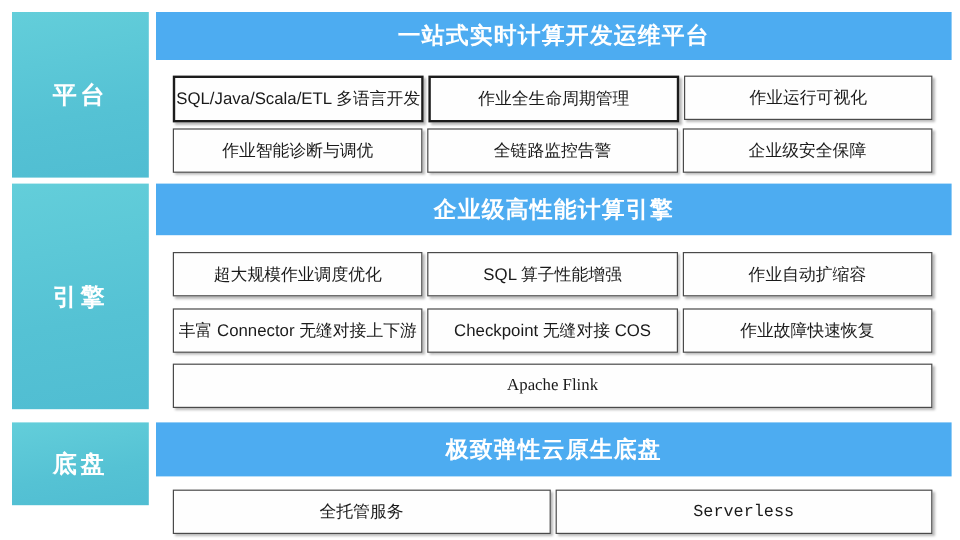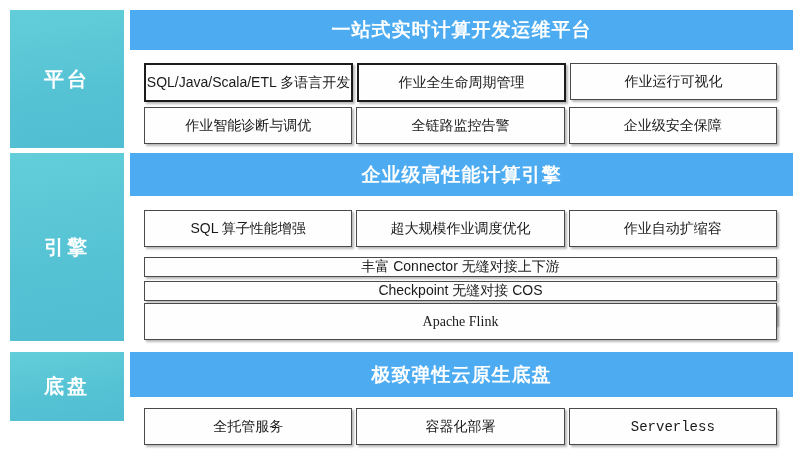--- a/index.html
+++ b/index.html
@@ -39,21 +39,21 @@
     display:flex;align-items:center;justify-content:center;
     font-size:14px;color:#1a1a1a;white-space:nowrap;
   }
   .box.emph{border:2.5px solid #1c1c1c;}
   .box.wide{flex:none;width:100%;box-sizing:border-box;height:37px;font-family:Liberation Serif, serif;}
 
   
   #section-platform .row1{top:53px;}
   #section-platform .row2{top:97px;justify-content:center;}
   #section-engine   .row1{top:57px;}
-  #section-engine   .row2{top:104px;flex-direction:column;}
+  #section-engine   .row2{top:104px;}
   #section-engine   .row3{top:150px;}
   #section-base     .row1{top:56px;}
 </style>
 </head>
 <body>
 
 <div class="section" id="section-platform">
   <div class="tier-label">
     <span>平台</span>
   </div>
@@ -76,22 +76,22 @@
 
 <div class="section" id="section-engine">
   <div class="tier-label">
     <span>引擎</span>
   </div>
   <div class="content">
     <div class="sec-header">
       <span>企业级高性能计算引擎</span>
     </div>
     <div class="row row1">
+      <div class="box">超大规模作业调度优化</div>
       <div class="box">SQL 算子性能增强</div>
-      <div class="box">超大规模作业调度优化</div>
       <div class="box">作业自动扩缩容</div>
     </div>
     <div class="row row2">
       <div class="box">丰富 Connector 无缝对接上下游</div>
       <div class="box">Checkpoint 无缝对接 COS</div>
       <div class="box">作业故障快速恢复</div>
     </div>
     <div class="row row3">
       <div class="box wide">Apache Flink</div>
     </div>
@@ -101,17 +101,16 @@
 <div class="section" id="section-base">
   <div class="tier-label">
     <span>底盘</span>
   </div>
   <div class="content">
     <div class="sec-header">
       <span>极致弹性云原生底盘</span>
     </div>
     <div class="row row1">
       <div class="box">全托管服务</div>
-      <div class="box">容器化部署</div>
       <div class="box">Serverless</div>
     </div>
   </div>
 </div>
 
 </body></html>

